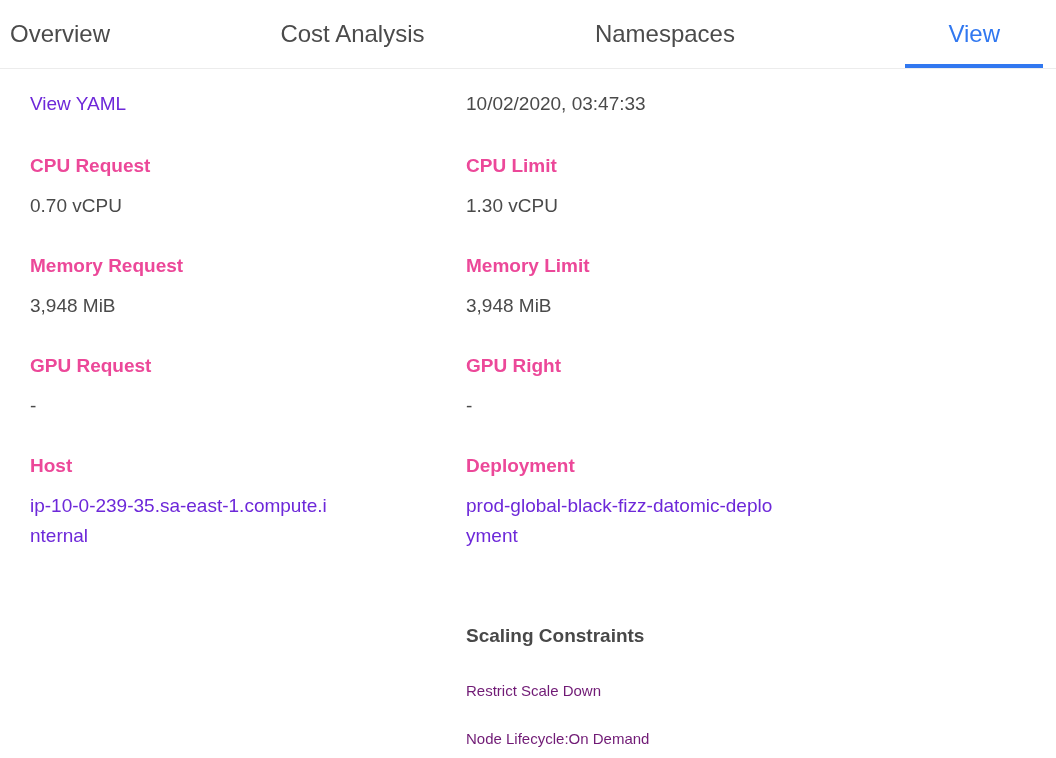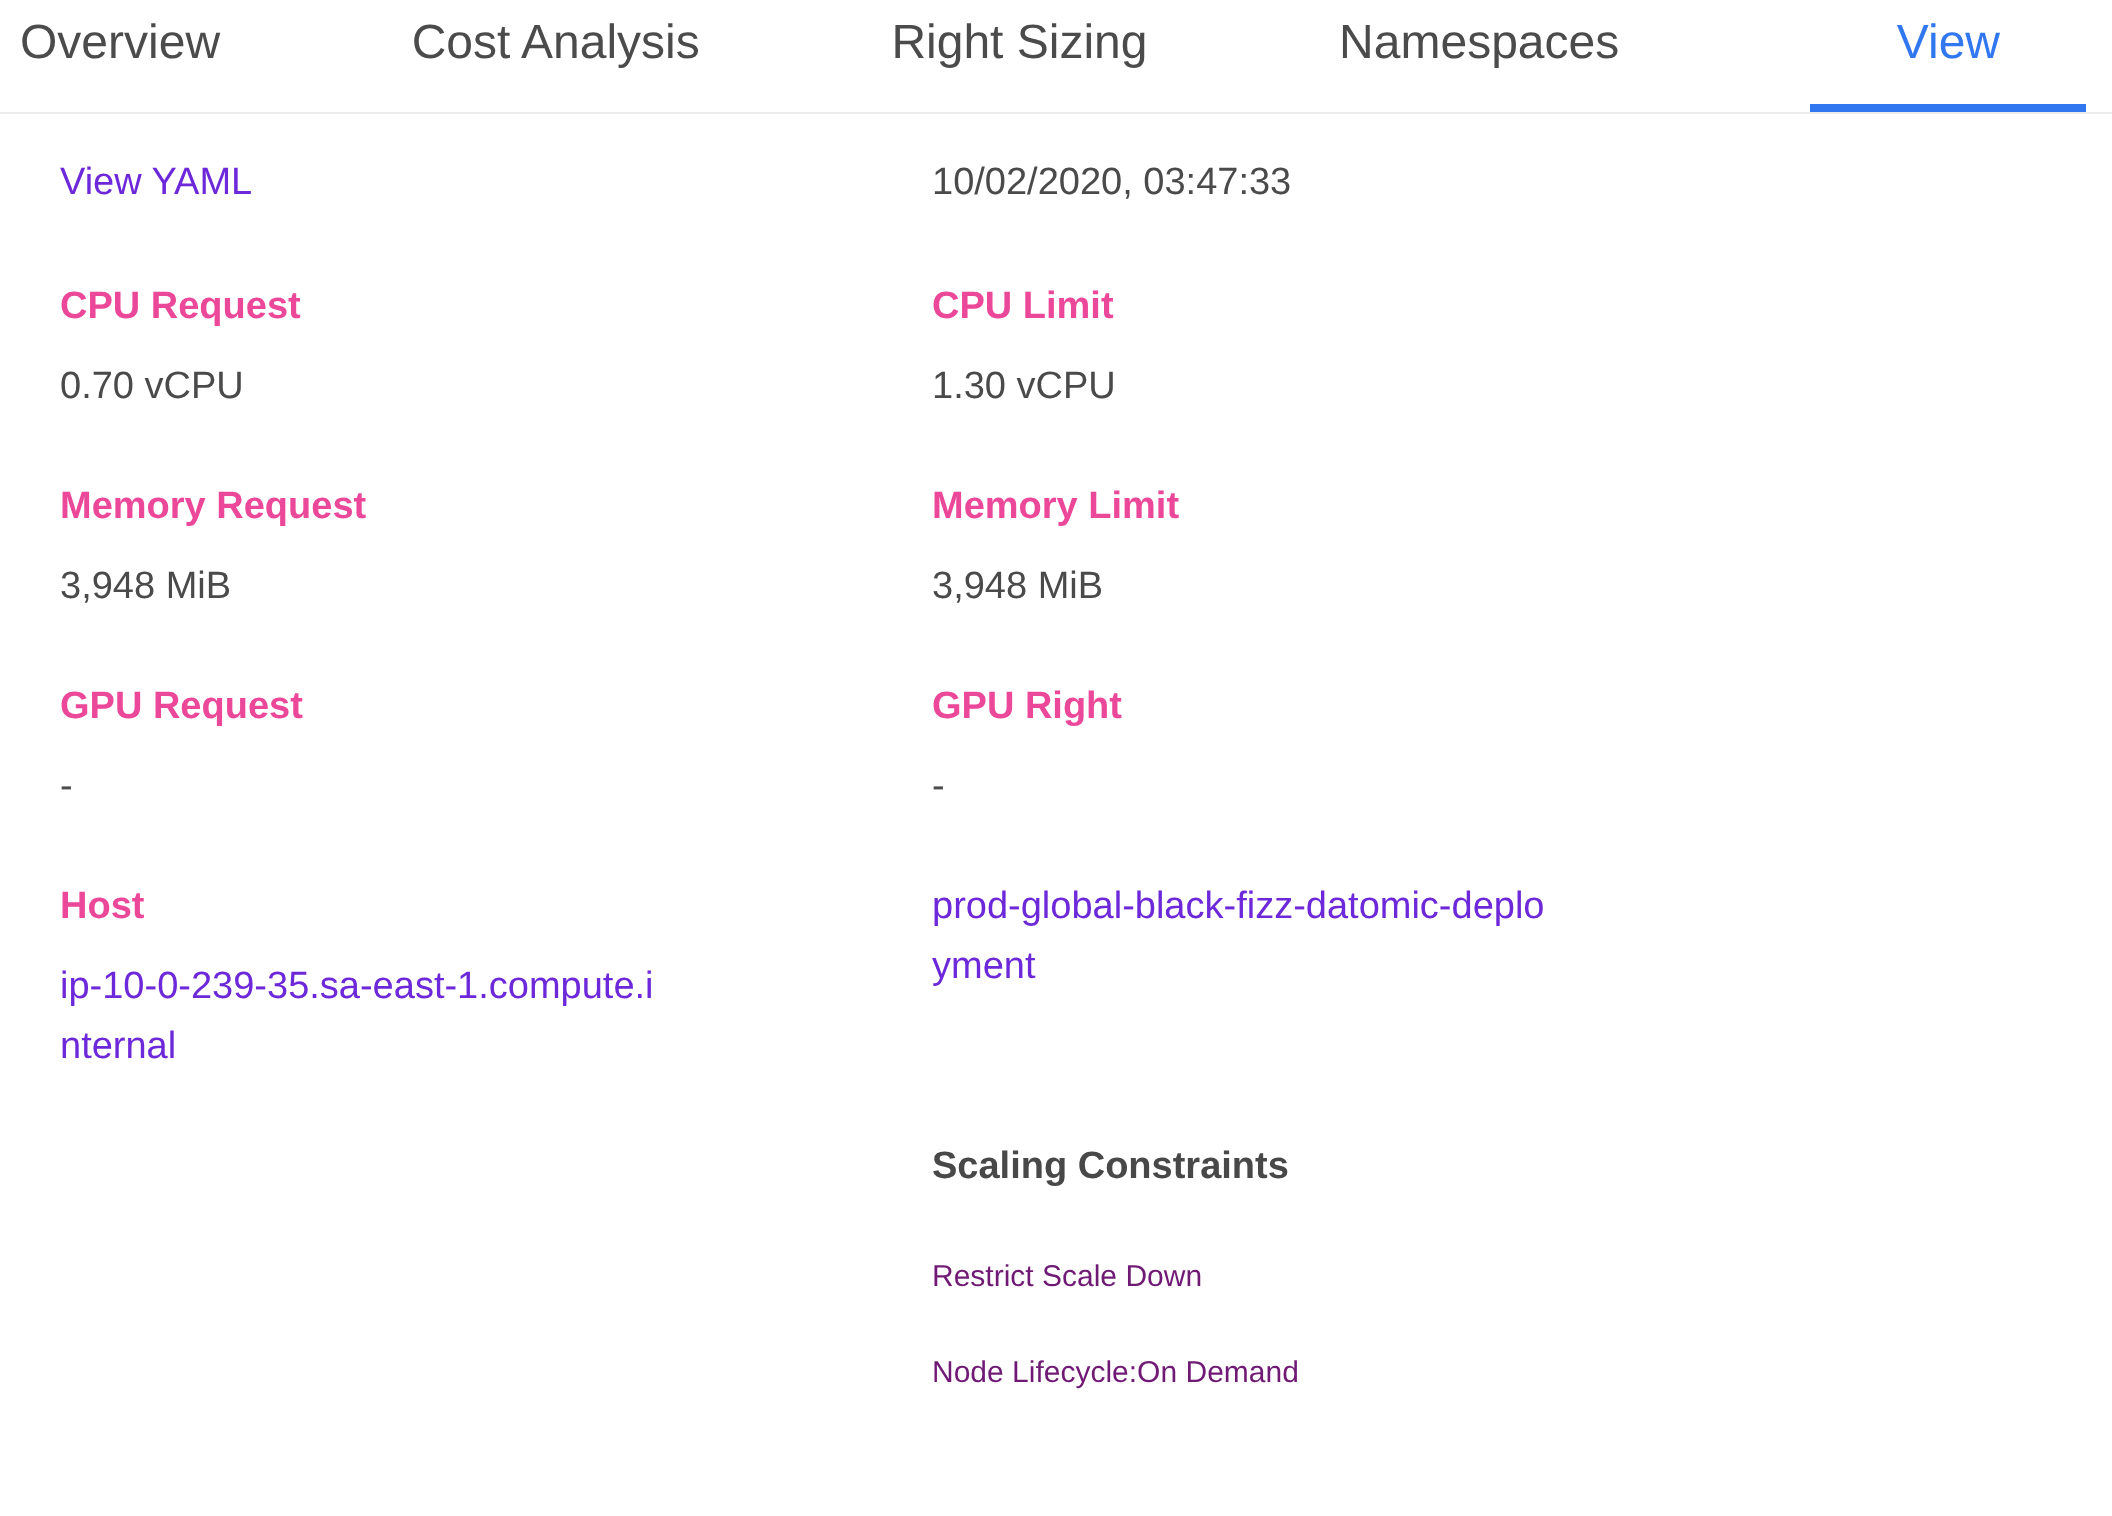--- a/index.html
+++ b/index.html
@@ -2,21 +2,21 @@
 <html><head>
 <meta charset="utf-8">
 <style>
   * { margin:0; padding:0; box-sizing:border-box; }
   html,body { width:1056px; height:758px; background:#ffffff; overflow:hidden;
     font-family:"Liberation Sans", sans-serif; color:#4a4a4a; }
 
   
   .tabbar { display:flex; justify-content:space-between; align-items:stretch;
     padding:0 13px 0 10px; border-bottom:1px solid #ececec; background:#fff; }
-  .tab { font-size:24px; color:#4b4b4b; padding:8px 0 16px;
+  .tab { font-size:24px; color:#4b4b4b; padding:20px 0 16px;
     border-bottom:4px solid transparent; cursor:pointer; white-space:nowrap; }
   .tab.active { color:#3178f0; border-bottom-color:#3178f0; padding-left:43px; padding-right:43px; }
 
   
   .content { display:grid; grid-template-columns:436px auto; padding:21px 0 0 30px; }
   .col { display:flex; flex-direction:column; align-items:flex-start; }
 
   .row-a { font-size:19px; line-height:28px; margin-bottom:33px; }
   a.link { color:#6d28d9; text-decoration:none; cursor:pointer; }
 
@@ -31,21 +31,20 @@
   .scaling { margin-top:39px; }
   .scaling .label { font-size:19px; font-weight:700; line-height:29px; color:#484848; margin-bottom:26px; }
   .scaling .item { font-size:15px; line-height:29px; color:#701a75; margin-bottom:19px; }
 </style>
 </head>
 <body>
 
 <div class="tabbar">
   <div class="tab">Overview</div>
   <div class="tab">Cost Analysis</div>
-  <div class="tab">Right Sizing</div>
   <div class="tab">Namespaces</div>
   <div class="tab active">View</div>
 </div>
 
 <div class="content">
 
   <div class="col">
     <div class="row-a">
       <a class="link">View YAML</a>
     </div>
@@ -83,20 +82,21 @@
       <div class="label">Memory Limit</div>
       <div class="value">3,948 MiB</div>
     </div>
 
     <div class="field">
       <div class="label">GPU Right</div>
       <div class="value">-</div>
     </div>
 
     <div class="field">
+      <div class="label">Deployment</div>
       <a class="link wrap-link deploy-link">prod-global-black-fizz-datomic-deployment</a>
     </div>
 
     <div class="scaling">
       <div class="label">Scaling Constraints</div>
       <div class="item">Restrict Scale Down</div>
       <div class="item">Node Lifecycle:On Demand</div>
     </div>
   </div>
 

